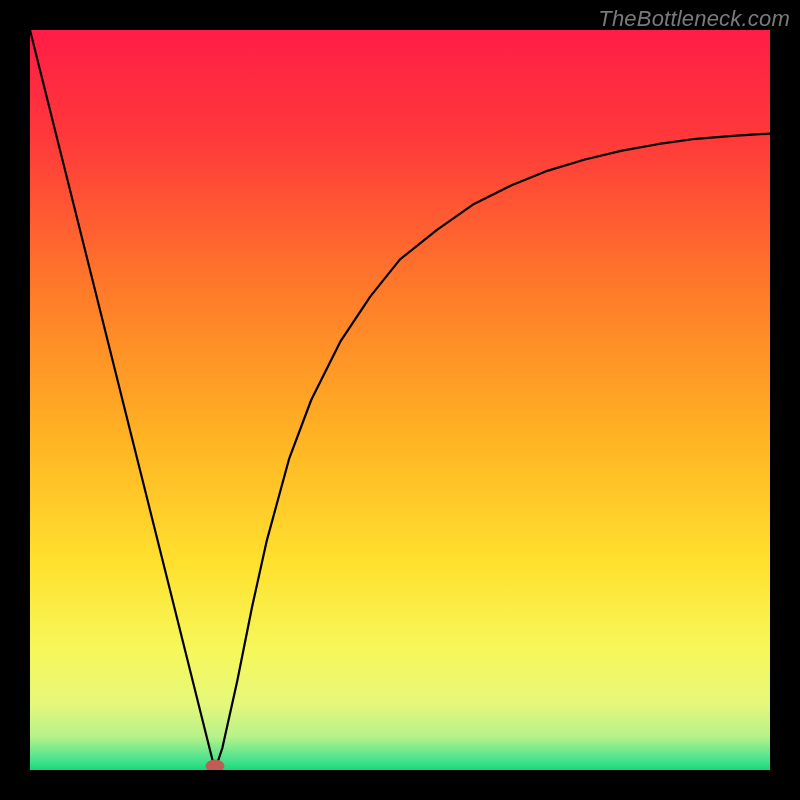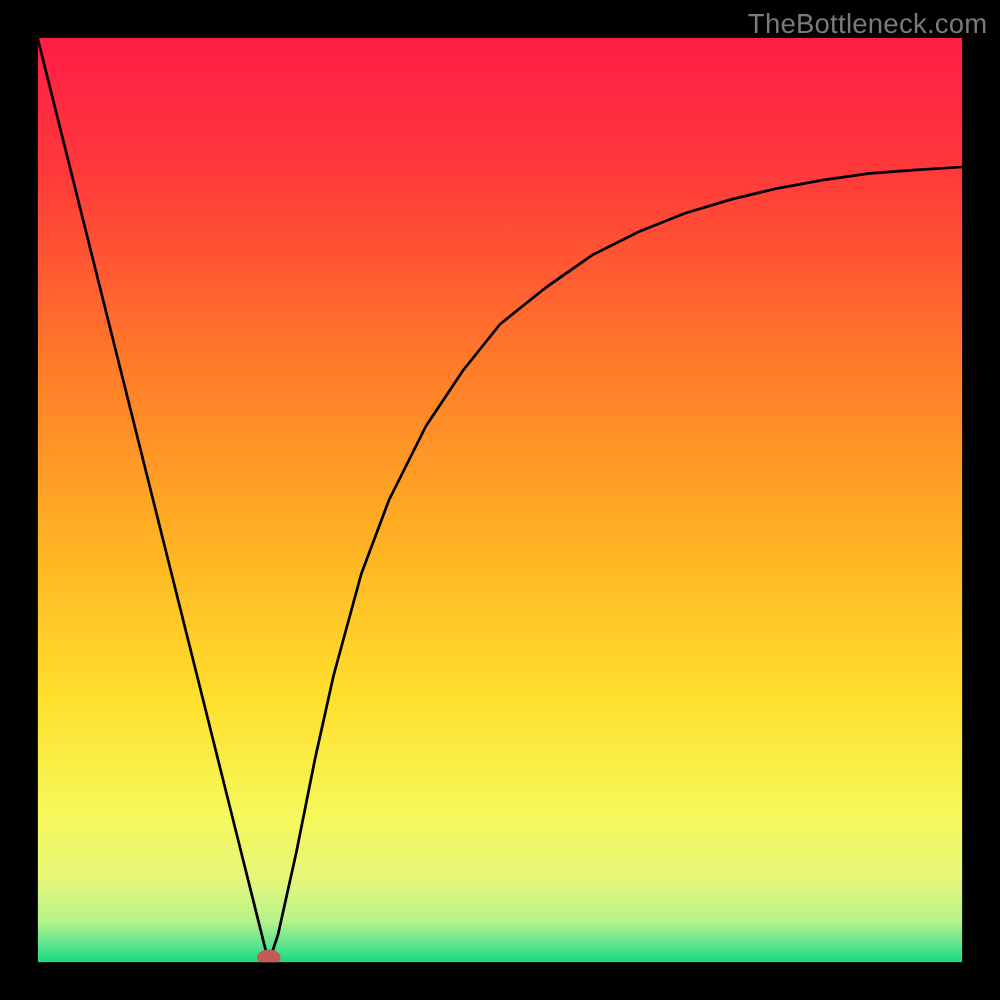--- a/index.html
+++ b/index.html
@@ -9,20 +9,21 @@
     height: 800px;
     overflow: hidden;
     background: #000;
     font-family: Arial, Helvetica, sans-serif;
   }
   .frame {
     position: relative;
     width: 800px;
     height: 646px;
     background: #000;
+    font-style: italic;
   }
   .plot-area {
     position: absolute;
     left: 30px;
     top: 30px;
     width: 740px;
     height: 740px;
     overflow: hidden;
   }
   .gradient-bg {

